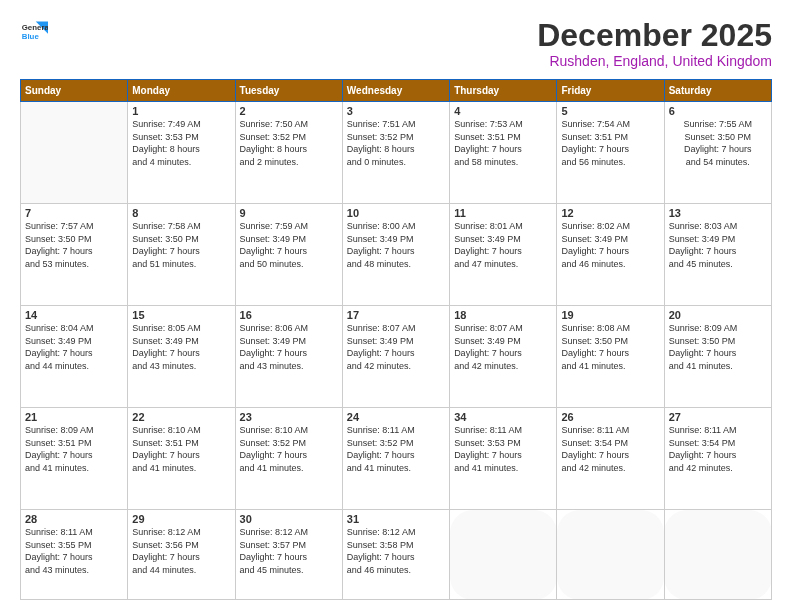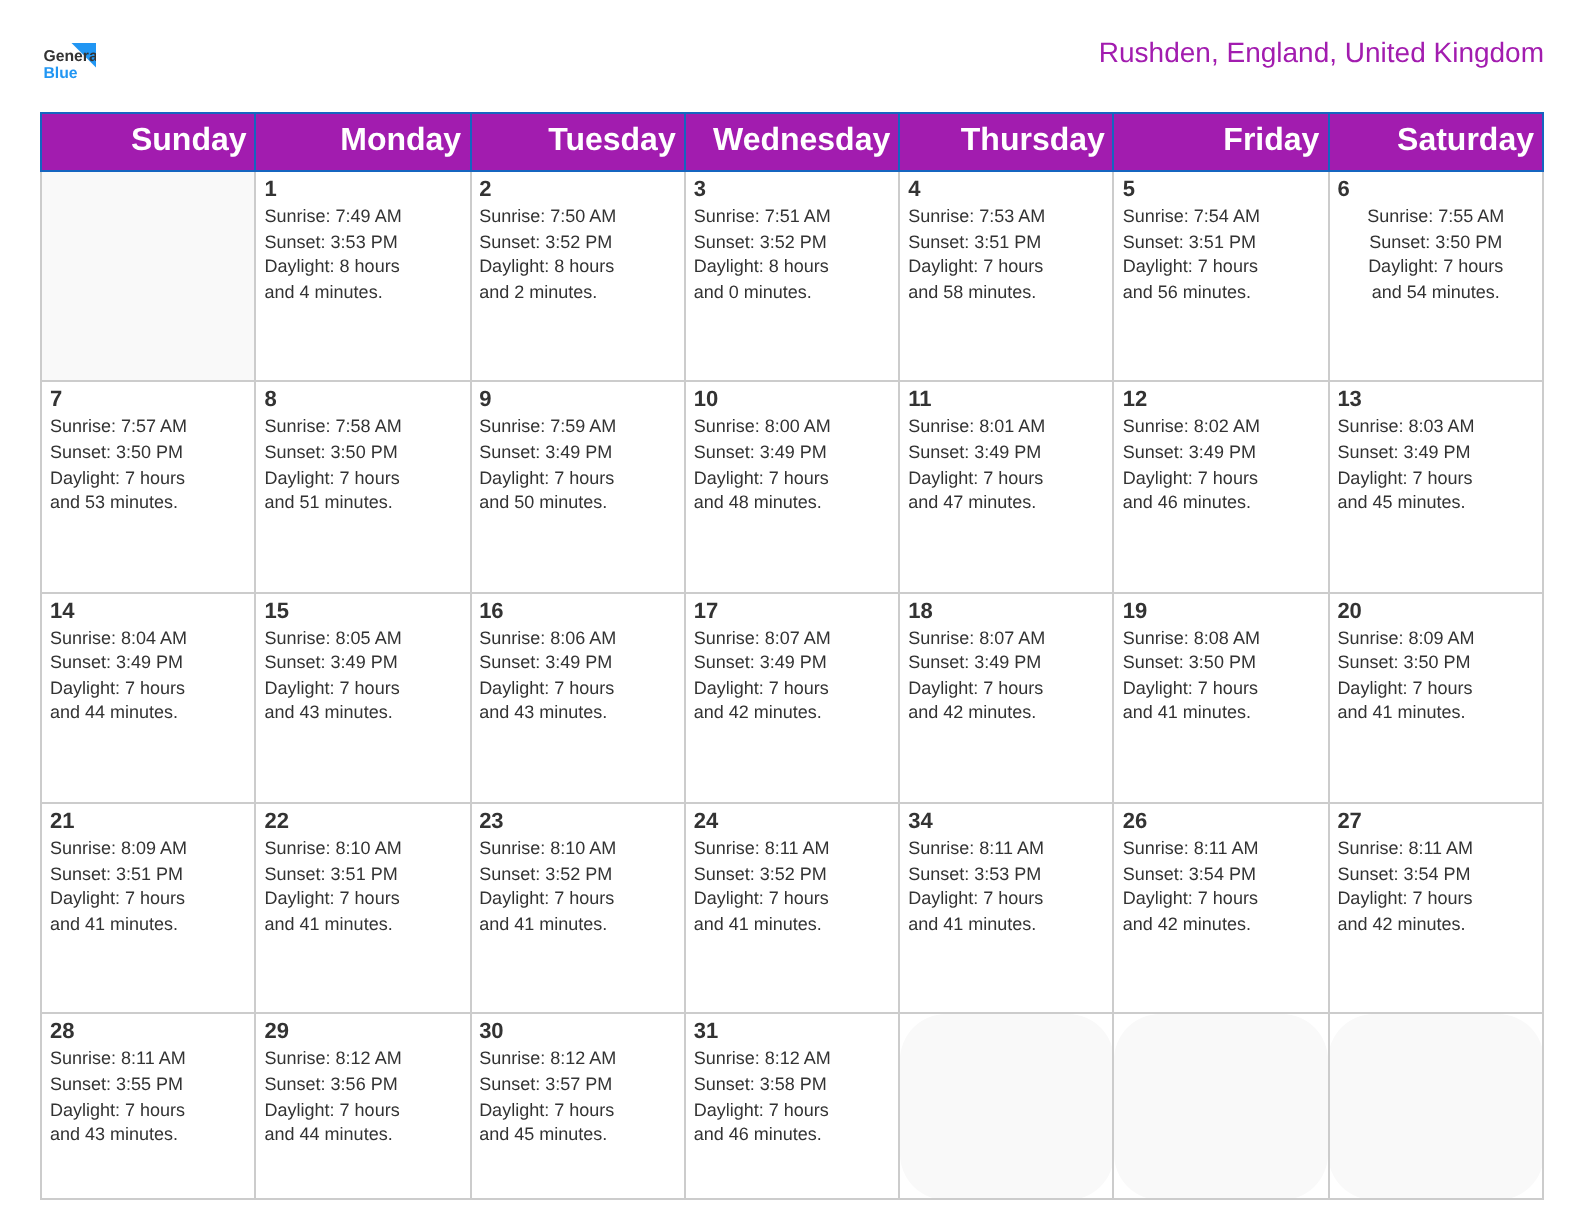--- a/index.html
+++ b/index.html
@@ -47,26 +47,26 @@
       color: #a21caf;
     }
     .calendar {
       flex: 1;
       border: 1px solid #ccc;
       border-collapse: collapse;
       width: 100%;
       table-layout: fixed;
     }
     .calendar th {
-      background: #a21caf;
+      background: #a16207;
       color: #fff;
-      font-size: 16px;
+      font-size: 10px;
       font-weight: bold;
       padding: 5px 4px;
-      text-align: right;
+      text-align: left;
       border: 1px solid #1565C0;
     }
     .calendar td {
       vertical-align: top;
       border: 1px solid #ccc;
       padding: 3px 4px;
       font-size: 9.5px;
       color: #333;
       height: 80px;
     }
@@ -96,20 +96,21 @@
   <div class="header">
     <div class="logo">
       <svg class="logo-icon" viewBox="0 0 32 32">
         <rect x="0" y="0" width="32" height="32" rx="2" fill="white"></rect>
         <polygon points="18,4 32,4 32,18" fill="#2196F3"></polygon>
         <text x="2" y="14" font-size="9" font-weight="bold" fill="#333" font-family="Arial">General</text>
         <text x="2" y="24" font-size="9" font-weight="bold" fill="#2196F3" font-family="Arial">Blue</text>
       </svg>
     </div>
     <div class="title-block">
+      <div class="month-title">December 2025</div>
       <div class="location">Rushden, England, United Kingdom</div>
     </div>
   </div>
 
   <table class="calendar" id="cal-table">
     <thead>
       <tr id="header-row">
           <th>Sunday</th>
           <th>Monday</th>
           <th>Tuesday</th>

